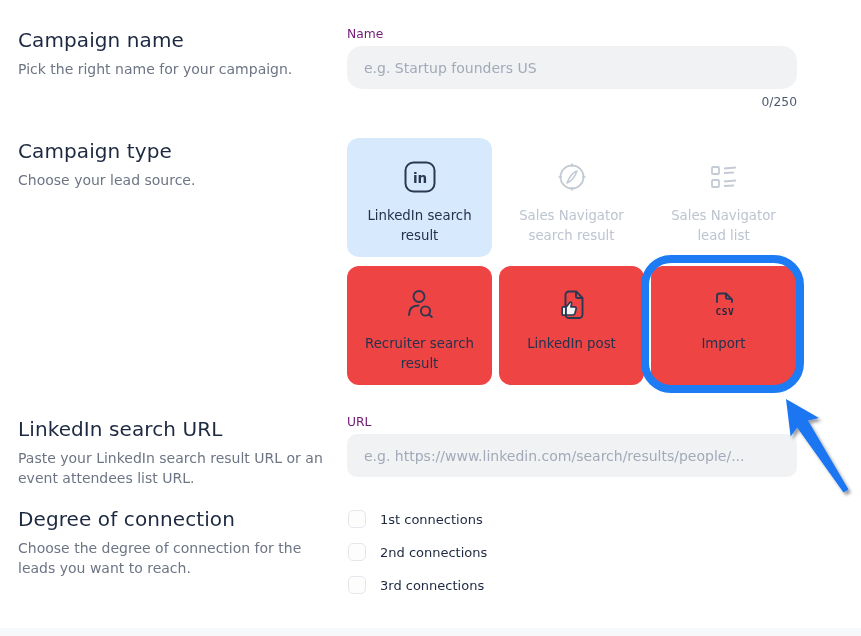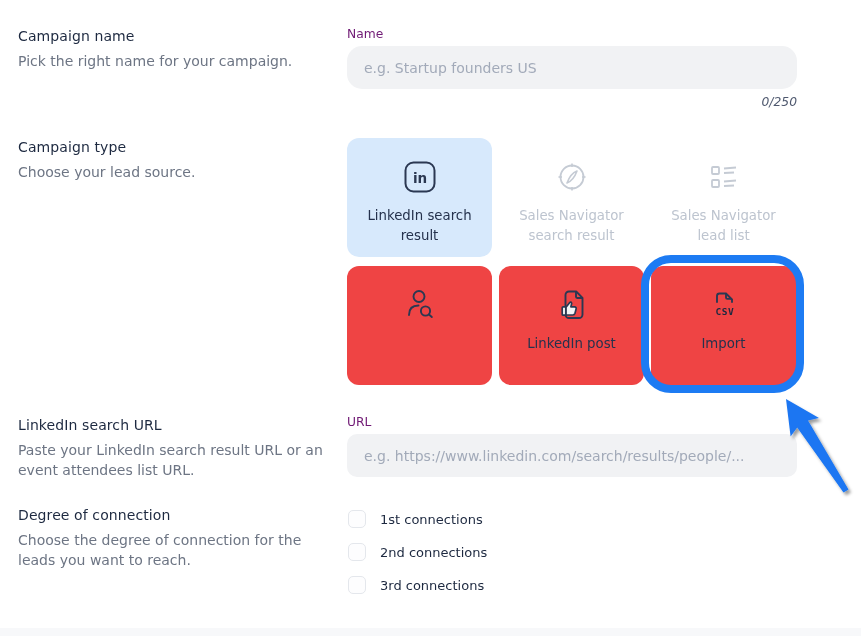--- a/index.html
+++ b/index.html
@@ -1,21 +1,21 @@
 <!DOCTYPE html>
 <html><head>
 <meta charset="utf-8">
 <style>
   * { margin:0; padding:0; box-sizing:border-box; }
   html,body { width:861px; height:636px; }
   body { font-family:"DejaVu Sans", sans-serif; background:#ffffff; overflow:hidden; }
   #app { position:relative; width:861px; height:636px; background:#ffffff; }
 
   .sec { position:absolute; left:18px; width:312px; }
-  .sec-title { font-size:14px; font-weight:500; color:#1d2940; letter-spacing:.1px; }
+  .sec-title { font-size:20px; font-weight:500; color:#1d2940; letter-spacing:.1px; }
   .sec-desc { font-size:14px; color:#6d7584; margin-top:7px; line-height:1.45; }
 
   .field-label { position:absolute; font-size:12.3px; color:#701a75; }
   .text-input {
     position:absolute; height:43px; width:450px; border:none; outline:none;
     background:#f1f2f4; border-radius:10px; padding:0 17px; font-size:14px;
     color:#2c3a55; font-family:"DejaVu Sans", sans-serif;
   }
   .text-input::placeholder { color:#a2aab9; opacity:1; }
   .char-counter { position:absolute; left:347px; width:450px; text-align:right;
@@ -75,21 +75,21 @@
     <div class="sec-desc">Paste your LinkedIn search result URL or an event attendees list URL.</div>
   </div>
 
   <div class="sec" style="top:507px;">
     <div class="sec-title">Degree of connection</div>
     <div class="sec-desc">Choose the degree of connection for the leads you want to reach.</div>
   </div>
 
   <div class="field-label" style="left:347px; top:27px;">Name</div>
   <input class="text-input" style="left: 347px; top: 46px; border-radius: 15px;" type="text" placeholder="e.g. Startup founders US">
-  <div class="char-counter" style="top:95px;font-style:italic;">0/250</div>
+  <div class="char-counter" style="top:95px;">0/250</div>
 
   <div class="cards-grid">
 
     <div class="card selected">
       <span class="card-icon">
         <svg width="38" height="38" viewBox="0 0 38 38">
           <rect x="4.5" y="4.5" width="29" height="29" rx="8" fill="none" stroke="#2b3852" stroke-width="2"></rect>
           <text x="19" y="24.5" text-anchor="middle" font-size="13.5" font-weight="bold" fill="#2b3852">in</text>
         </svg>
       </span>
@@ -126,20 +126,21 @@
 
     <div class="card normal">
       <span class="card-icon">
         <svg width="38" height="38" viewBox="0 0 38 38">
           <circle cx="18" cy="10.5" r="5.5" fill="none" stroke="#2b3852" stroke-width="1.9"></circle>
           <path d="M8 29 Q8 19.5 17.5 19.5" fill="none" stroke="#2b3852" stroke-width="1.9" stroke-linecap="round"></path>
           <circle cx="24.5" cy="25" r="4.6" fill="none" stroke="#2b3852" stroke-width="1.9"></circle>
           <line x1="28" y1="28.5" x2="30.8" y2="31" stroke="#2b3852" stroke-width="1.9" stroke-linecap="round"></line>
         </svg>
       </span>
+      <span class="card-label">Recruiter search result</span>
     </div>
 
     <div class="card normal">
       <span class="card-icon">
         <svg width="38" height="38" viewBox="0 0 38 38">
           <path d="M16 5.5 h7.2 l6.3 6.3 v16.7 a3.5 3.5 0 0 1 -3.5 3.5 h-10 a3.5 3.5 0 0 1 -3.5 -3.5 v-19.5 a3.5 3.5 0 0 1 3.5 -3.5 z" fill="none" stroke="#2b3852" stroke-width="1.9" stroke-linejoin="round"></path>
           <path d="M23 5.8 v5 a1.2 1.2 0 0 0 1.2 1.2 h5" fill="none" stroke="#2b3852" stroke-width="1.9"></path>
           <path d="M12.8 21.5 l3.6 -4.6 q1.7 -1.7 2.3 .5 l-.8 3.4 h3.6 q2.1 .2 1.6 2.2 l-1.1 4.3 q-.5 1.7 -2.2 1.7 h-7 z" fill="#f4f5f6" stroke="#2b3852" stroke-width="1.7" stroke-linejoin="round"></path>
           <rect x="9.2" y="20.8" width="3.6" height="8.4" rx="1" fill="#f4f5f6" stroke="#2b3852" stroke-width="1.7"></rect>
         </svg>

